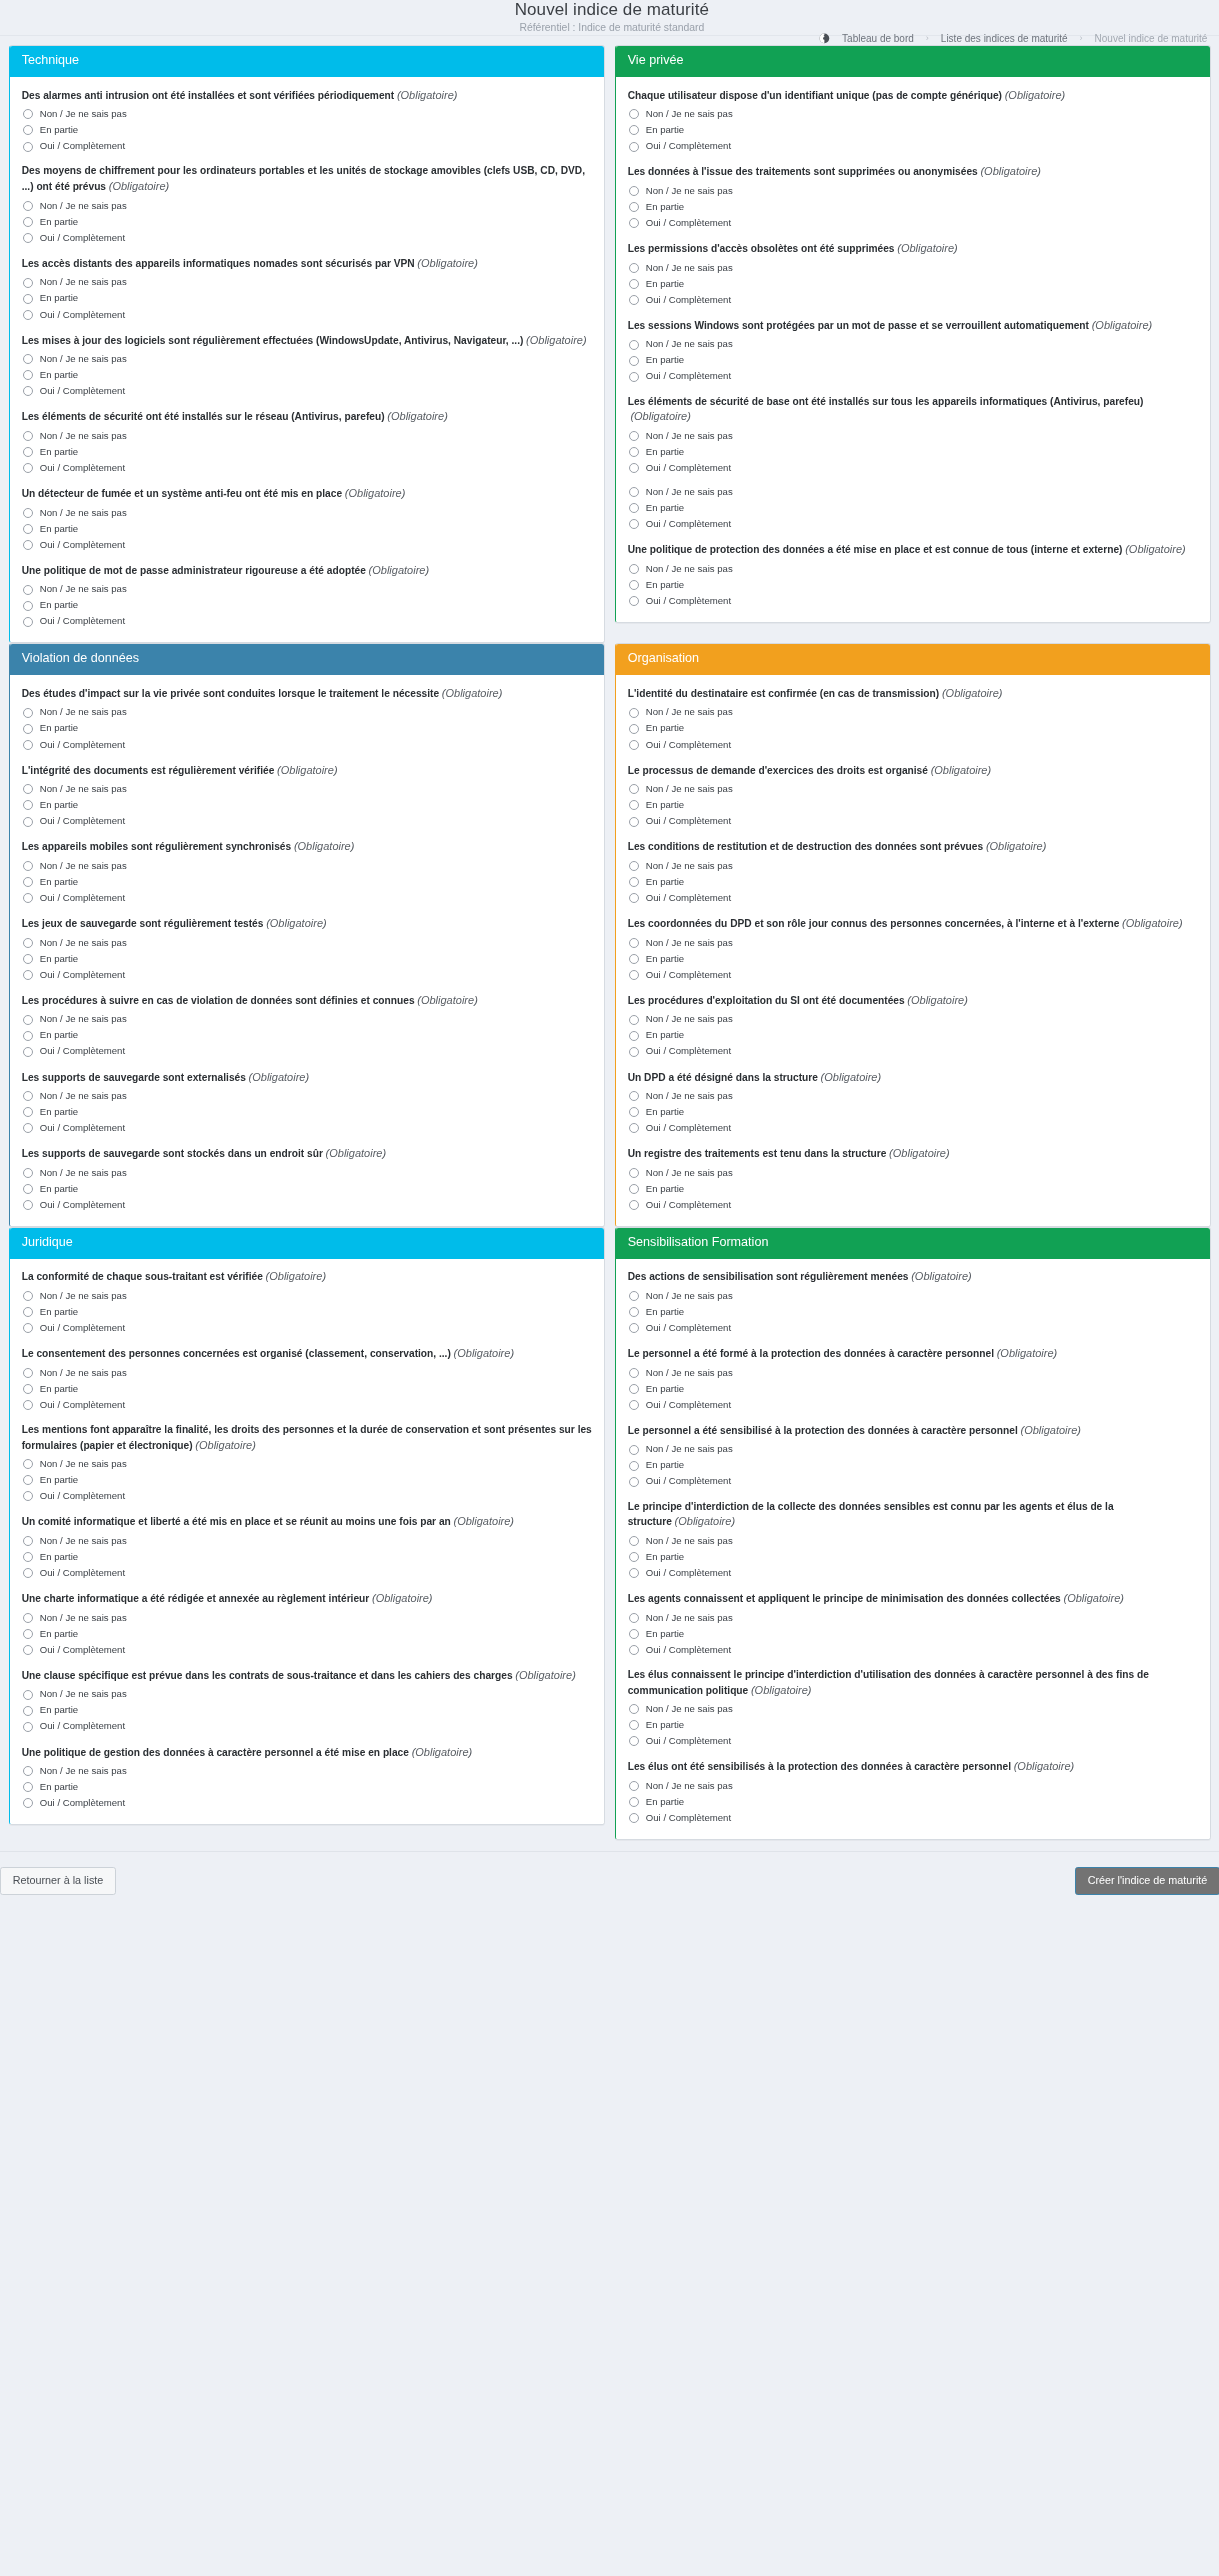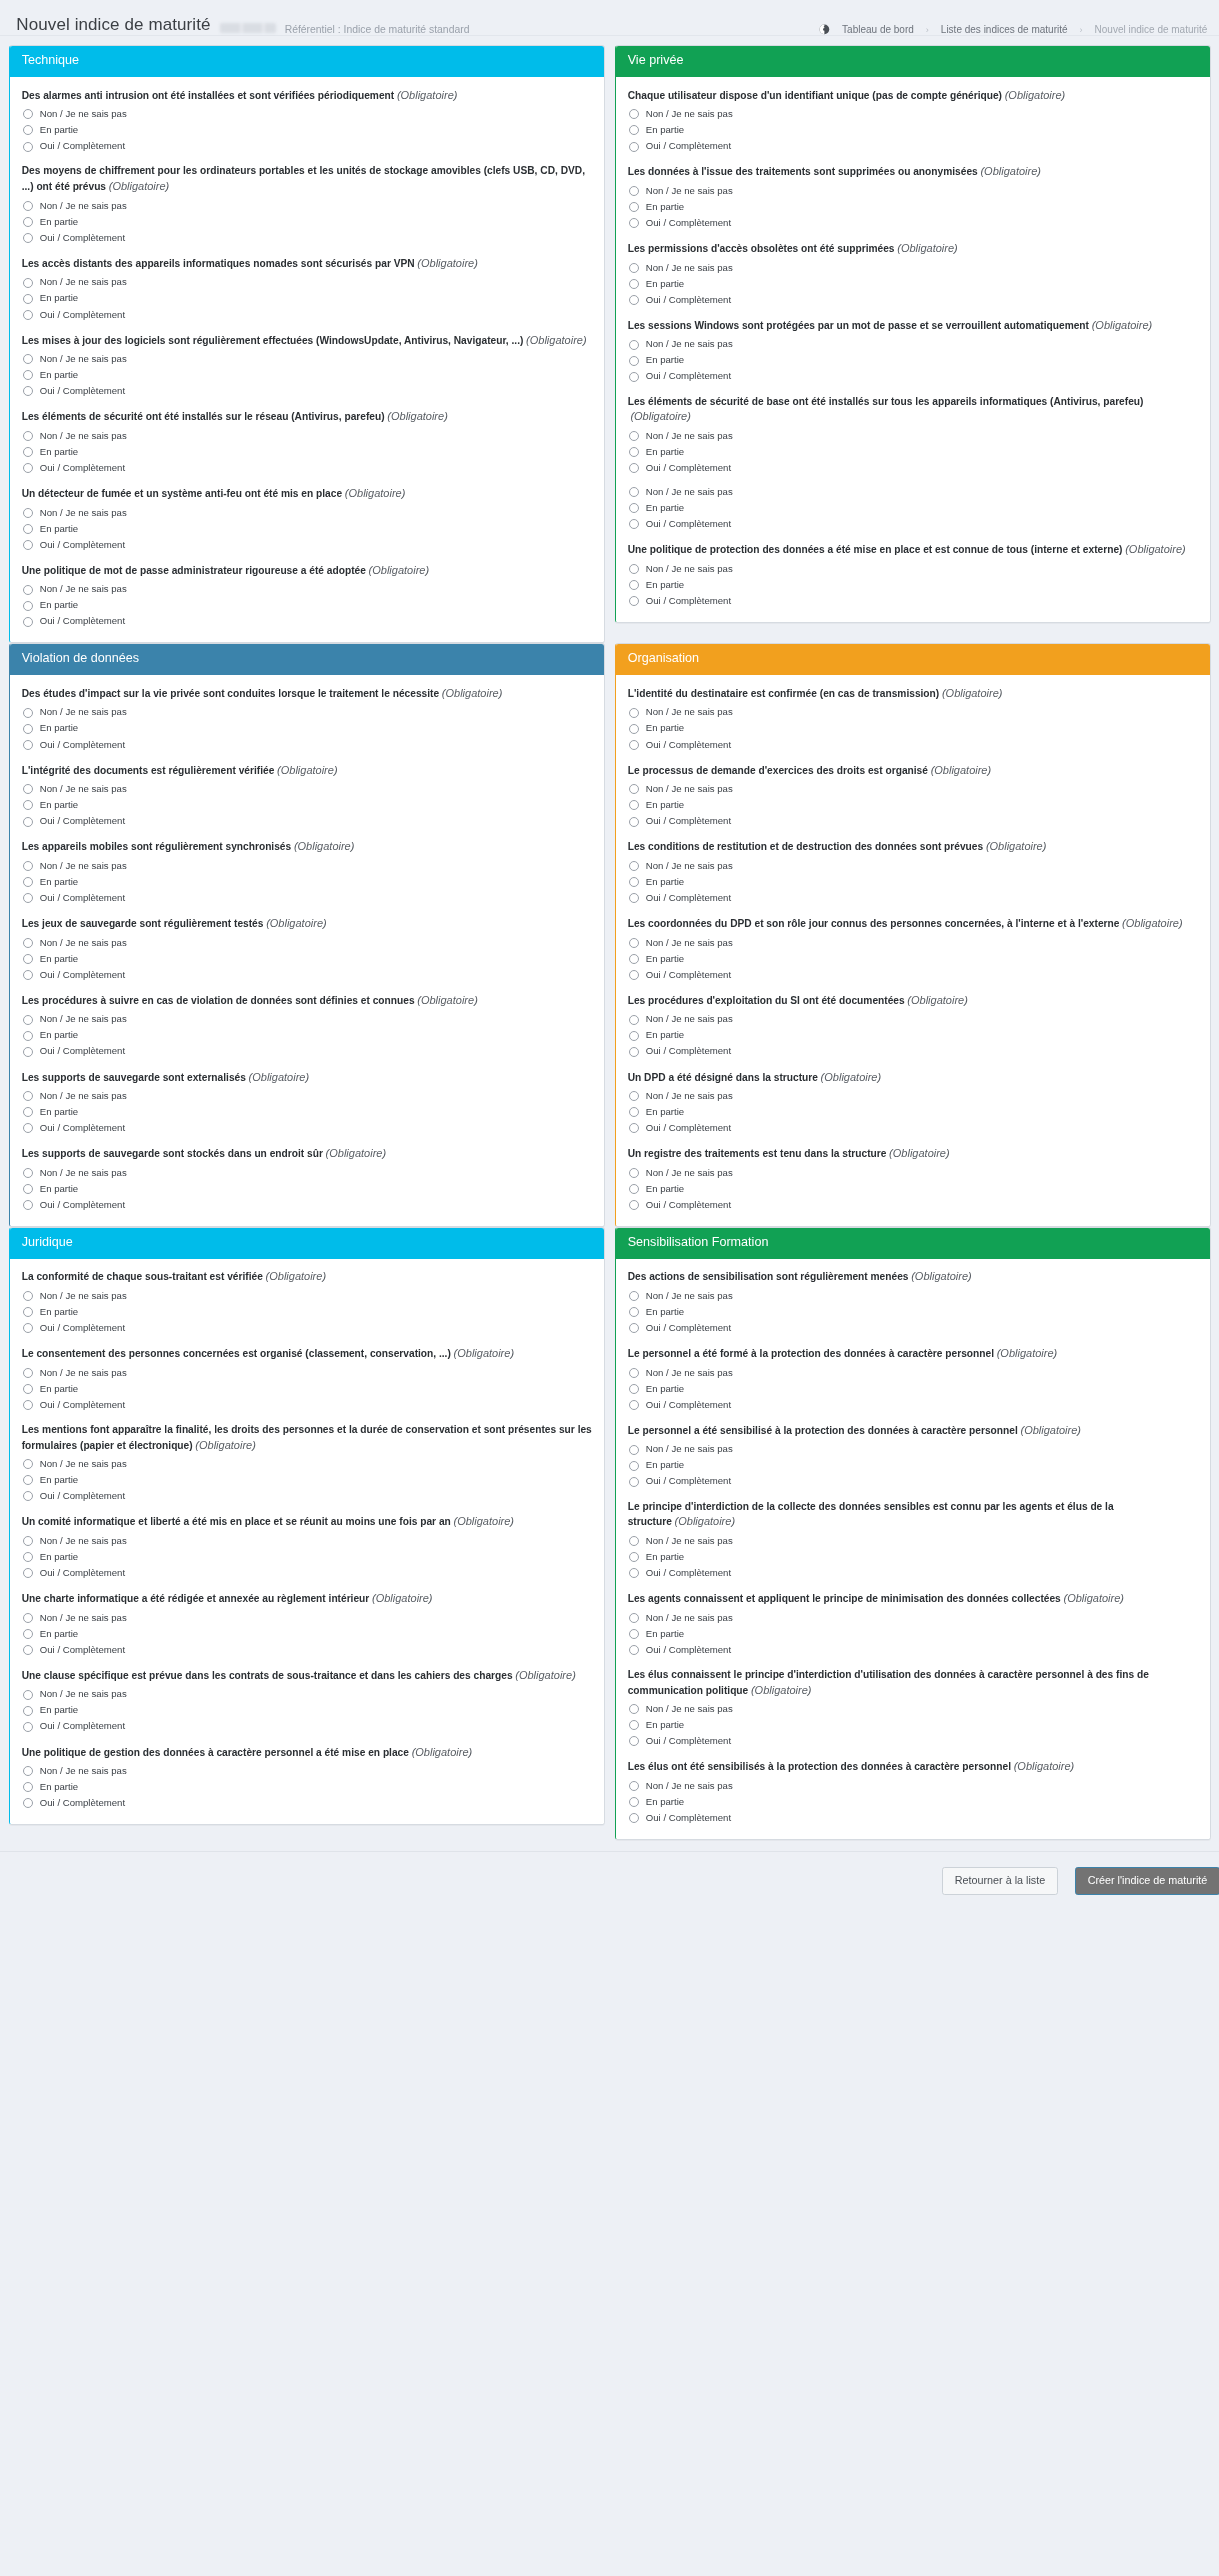--- a/index.html
+++ b/index.html
@@ -10,23 +10,24 @@
     font-family: "Liberation Sans", "DejaVu Sans", sans-serif;
     color: #333;
   }
   body { width: 1220px; }
 
   
   .topbar {
     height: 36px;
     background: #edf0f5;
     display: flex;
-    align-items: flex-end;
+    align-items: center;
     padding: 0 12.6px 0 16.3px;
     border-bottom: 0.9px solid #e2e6ec;
+    flex-direction: column;
   }
   .topbar-title {
     font-size: 17px;
     font-weight: 400;
     color: #3b3f44;
     letter-spacing: 0.1px;
     white-space: nowrap;
   }
   .title-blur {
     display: inline-block;
@@ -122,21 +123,21 @@
     display: inline-block;
     cursor: pointer;
   }
 
   
   .footer {
     margin-top: 11.7px;
     padding: 14.4px 0 20px 0;
     border-top: 0.9px solid #dfe3e9;
     display: flex;
-    justify-content: flex-end;
+    justify-content: space-between;
     gap: 17px;
     background: #edf0f5;
   }
   .btn {
     font-family: inherit;
     font-size: 10.8px;
     padding: 6.3px 11.7px 7.2px 11.7px;
     border-radius: 2.7px;
     cursor: pointer;
     line-height: 1.2;

